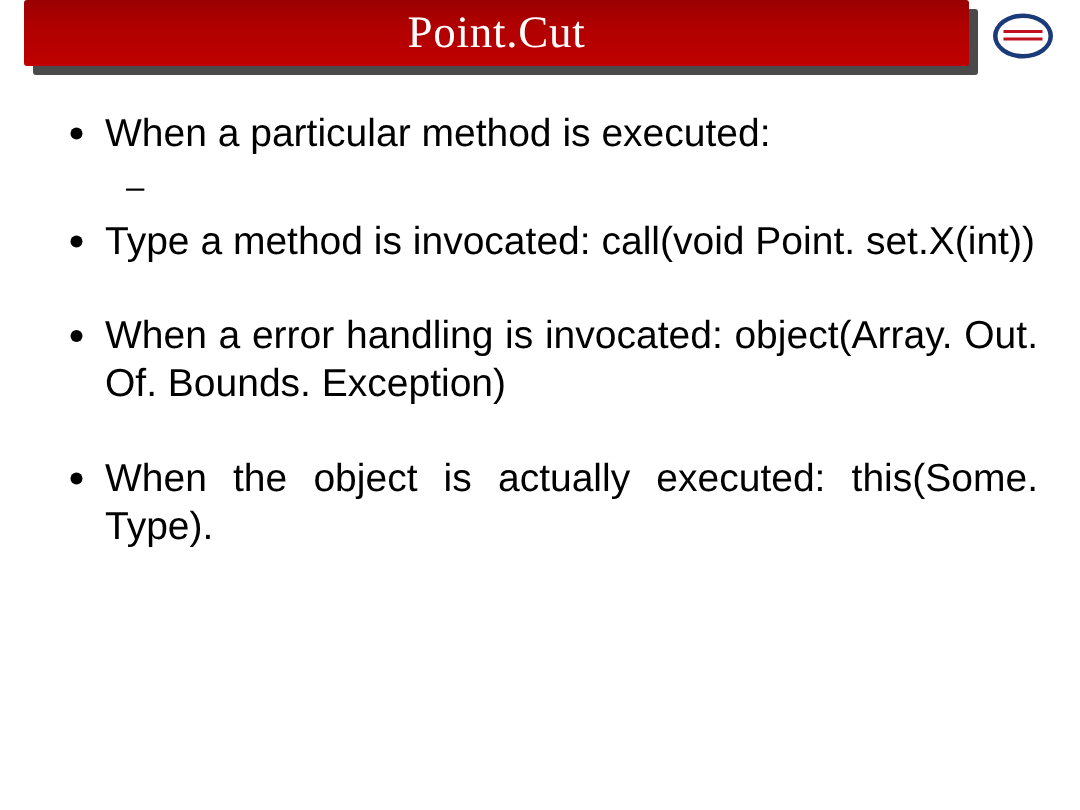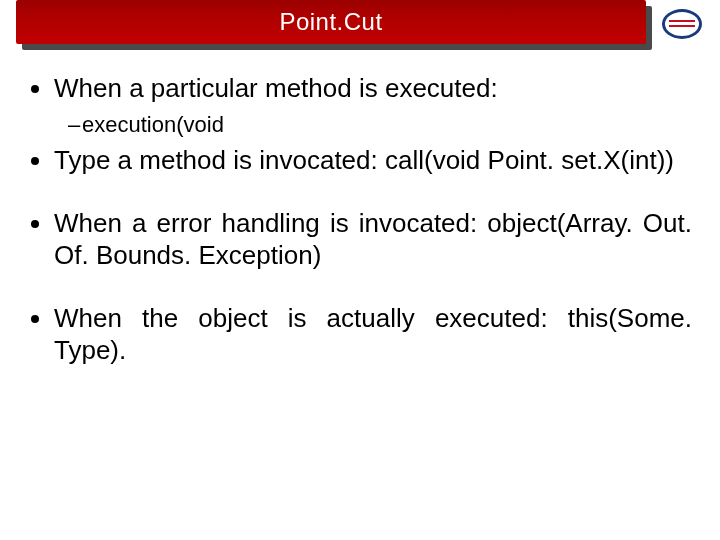--- a/index.html
+++ b/index.html
@@ -10,32 +10,32 @@
   .title-bar-shadow {
     position: absolute; left: 22px; right: 68px; top: 6px; height: 44px;
     background: #4a4a4a; border-radius: 2px;
   }
   .title-bar {
     position: absolute; left: 16px; right: 74px; top: 0; height: 44px;
     background: linear-gradient(#9a0000, #b00000 40%, #c00000);
     border-radius: 2px;
     display: flex; align-items: center; justify-content: center;
   }
-  .title-text { color: #fff; font-size: 24px; font-weight: 400; letter-spacing: .5px; }
+  .title-text { color: #fff; font-size: 30px; font-weight: 400; letter-spacing: .5px; font-family: Liberation Serif, serif; }
 
   .logo { position: absolute; right: 14px; top: 6px; width: 48px; height: 36px; display:flex; align-items:center; justify-content:center; }
   .logo-oval { width: 40px; height: 30px; border: 3px solid #1a3a7a; border-radius: 50%/50%; position: relative; overflow: visible; }
   .logo-lines { position:absolute; left:4px; top:6px; right:4px; bottom:6px;
     background:
       linear-gradient(#c01020, #c01020) left 0 top 2px /100% 2px no-repeat,
       linear-gradient(#c01020, #c01020) left 0 top 7px /100% 2px no-repeat,
       linear-gradient(#c01020, #c01020) left 0 top 12px/100% 2px no-repeat;
   }
 
-  .content { padding: 16px 28px 0 28px; color: #000; }
+  .content { padding: 16px 28px 0 28px; color: #000; margin-left: 16px; }
   ul.top { list-style: disc; padding-left: 26px; }
   ul.top > li { font-size: 26px; line-height: 1.25; margin-bottom: 30px; text-align: justify; }
   ul.top > li:first-child { margin-bottom: 6px; }
   ul.sub { list-style: none; padding-left: 14px; margin-top: 6px; display: flex; }
   ul.sub li { font-size: 22px; display: flex; width: 100%; }
   .dash { display:inline-block; width: 14px; }
   .sub-left { flex: 0 0 auto; }
   .sub-spacer { flex: 1 1 auto; }
   .sub-right { flex: 0 0 auto; }
 </style>
@@ -57,21 +57,20 @@
   </div>
 
   <div class="content">
     <ul class="top">
 
       <li>
         <span>When a particular method is executed:</span>
         <ul class="sub">
           <li>
             <span class="dash">–</span>
-            <span class="sub-left">execution(void</span>
             <span class="sub-spacer"></span>
           </li>
         </ul>
       </li>
 
       <li>
         <span>Type a method is invocated: call(void Point. set.X(int))</span>
       </li>
 
       <li>

